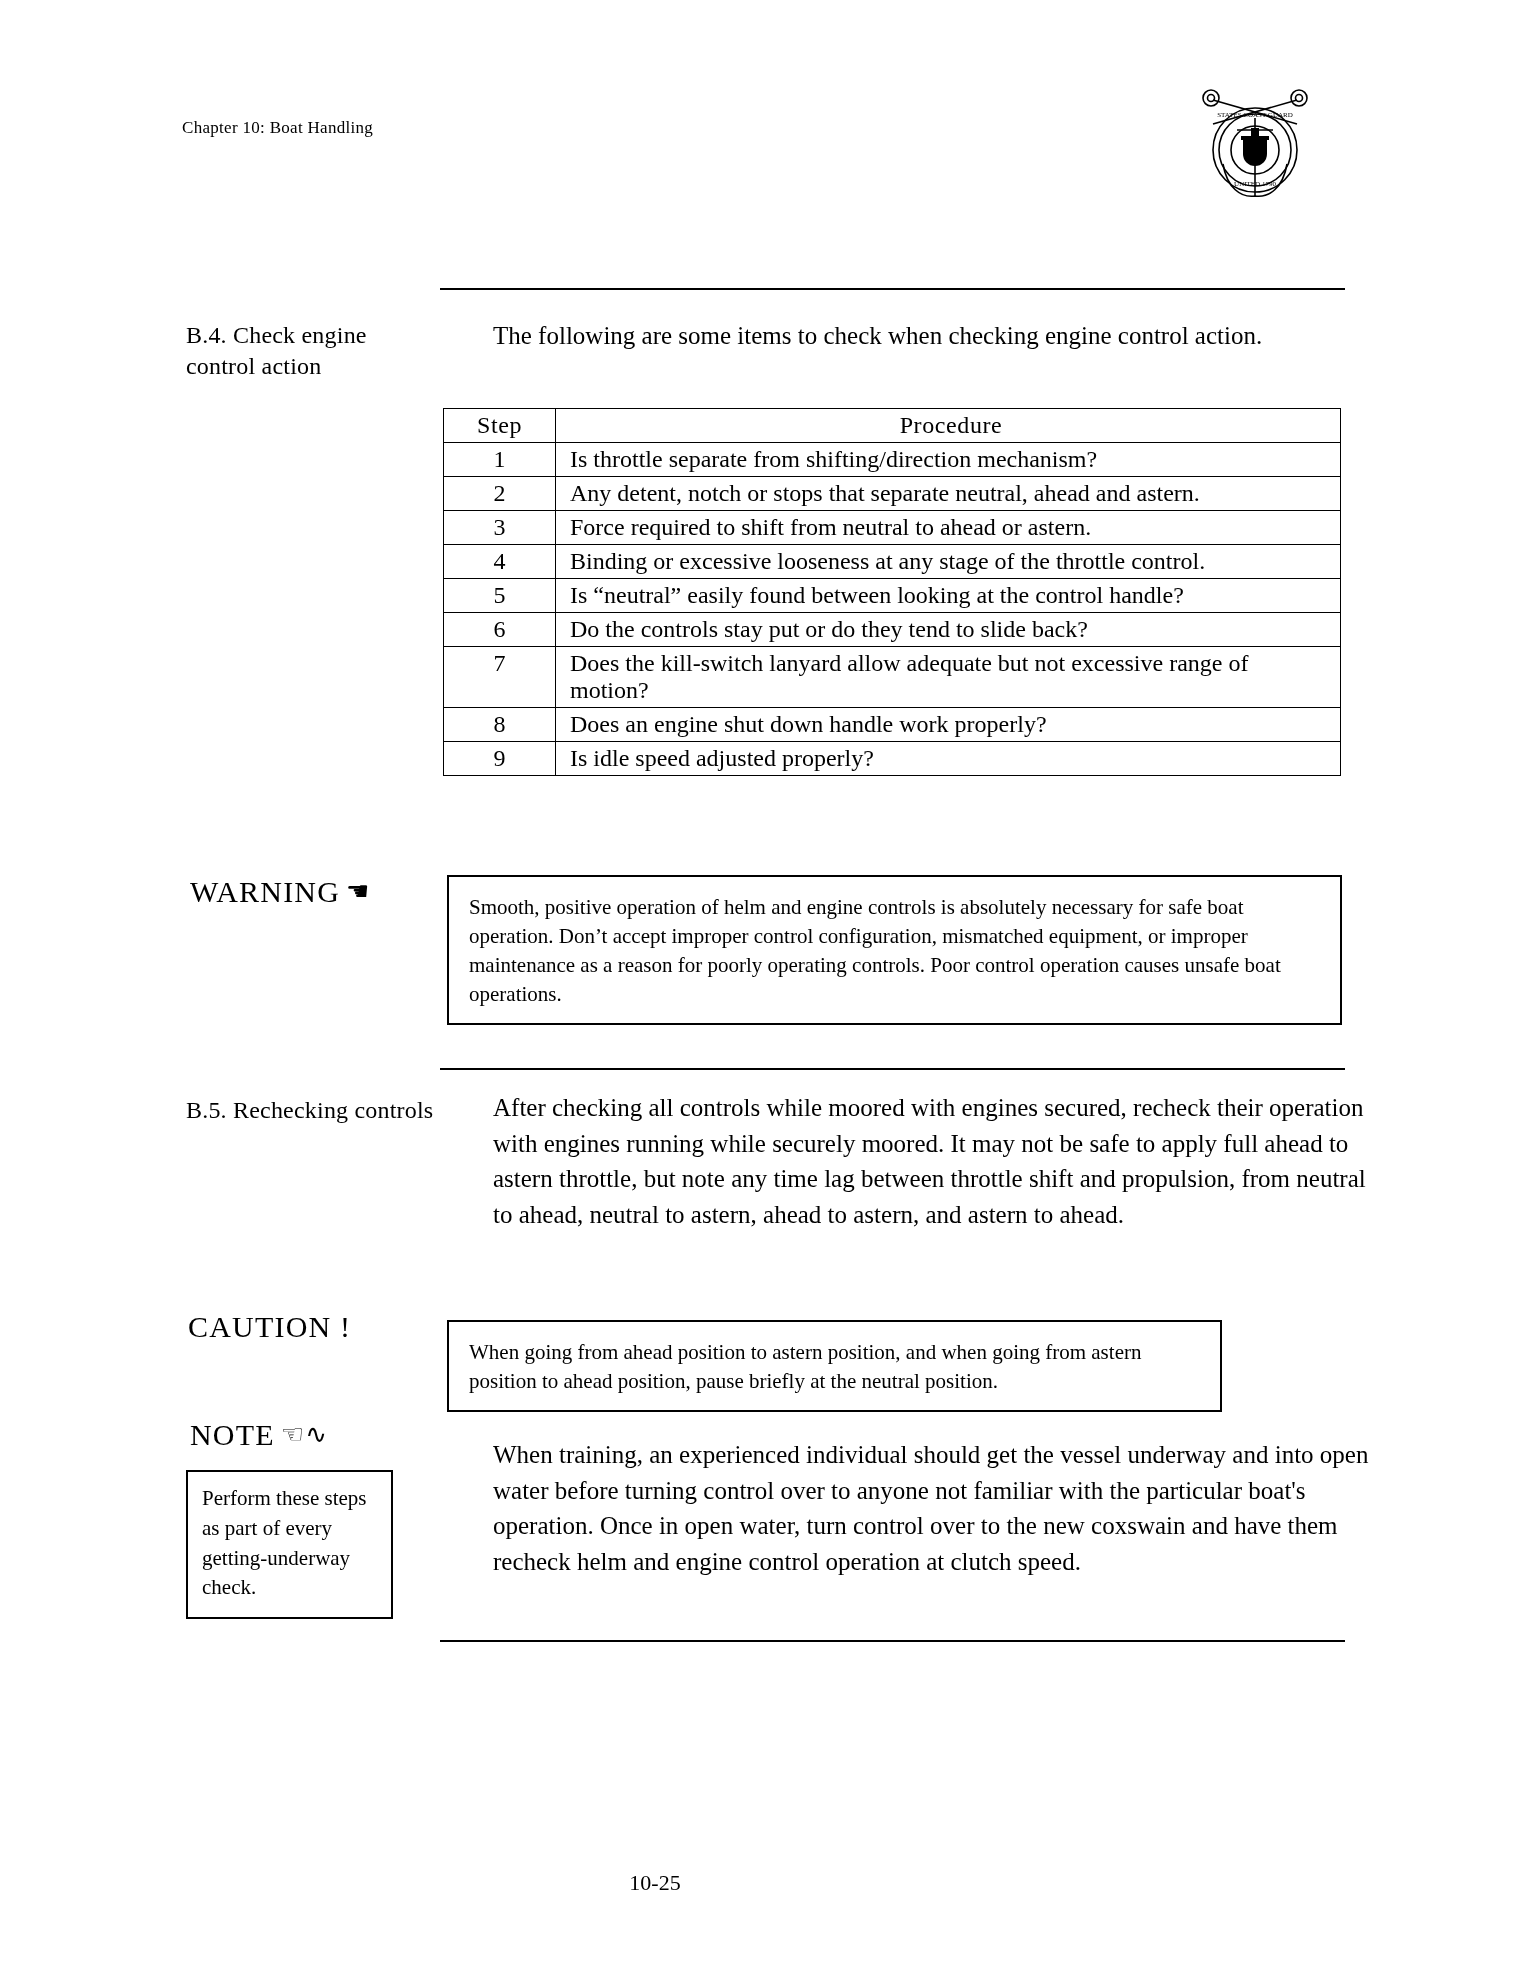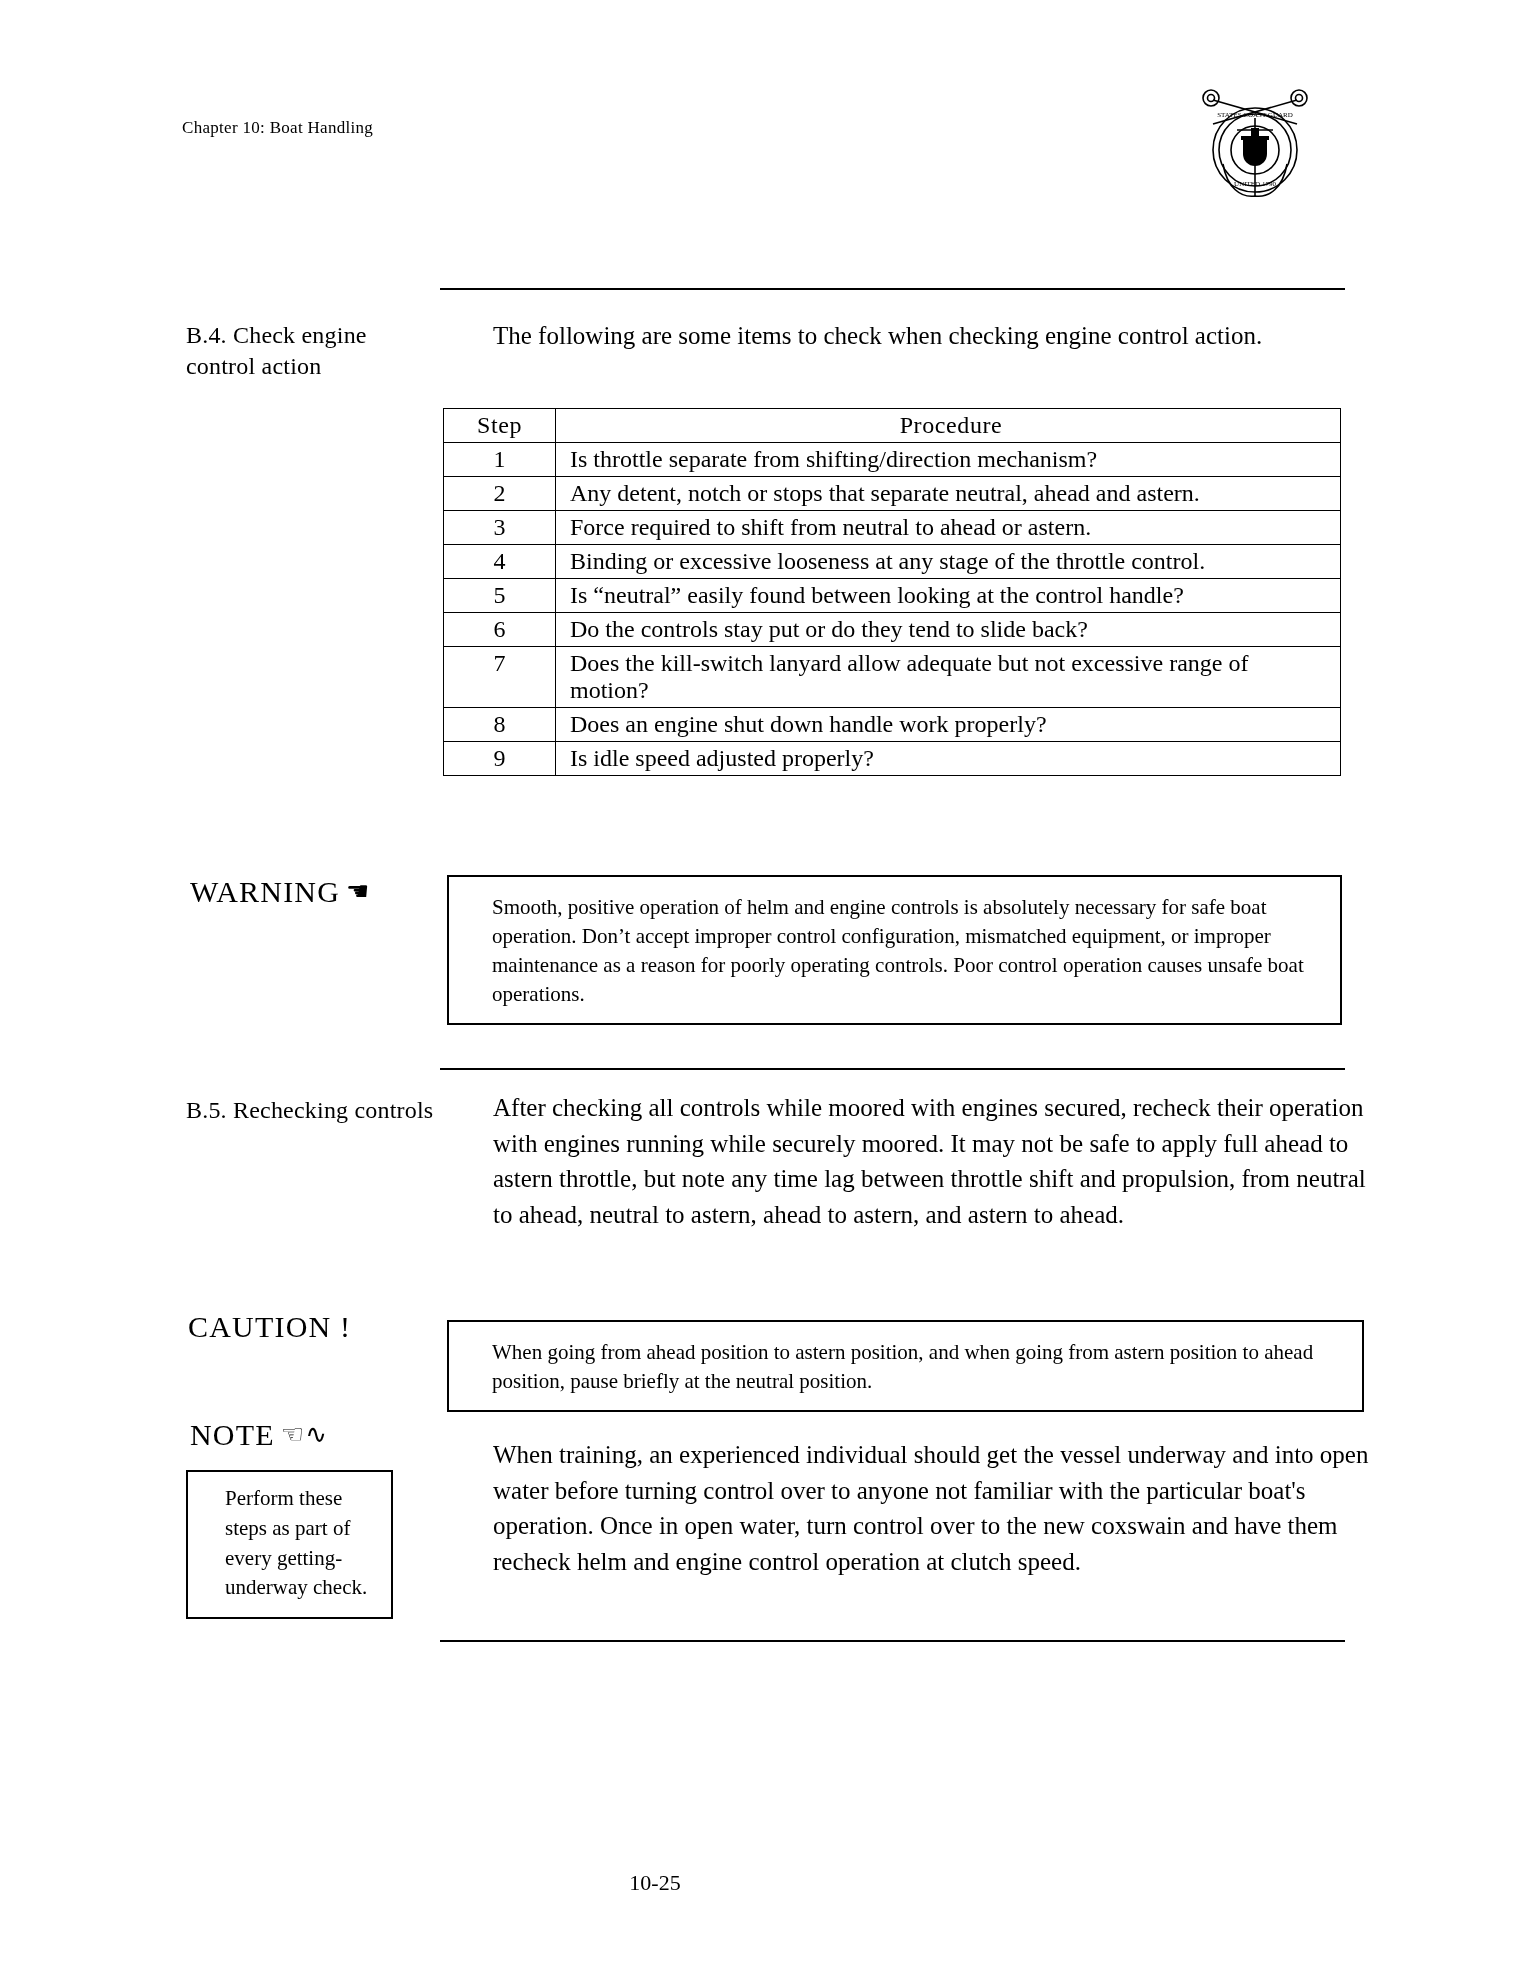--- a/index.html
+++ b/index.html
@@ -100,21 +100,20 @@
   .proc-table thead .c-proc { text-align: center; }
   .proc-table thead td { letter-spacing: 0.6px; font-family: Liberation Serif, serif; }
 
   
   .callout-wrap { position: absolute; }
   .callout {
     position: relative;
     border: 2.5px solid #000;
     background: #fff;
     box-sizing: border-box;
-    padding-left: 23px;
   }
   .callout::after {
     content: "";
     position: absolute;
     left: 10px;
     top: 10px;
     width: 100%;
     height: 100%;
     background: #000;
     z-index: -1;
@@ -122,21 +121,21 @@
   .callout-inner {
     position: relative;
     z-index: 1;
     background: #fff;
     padding: 16px 20px 14px 20px;
     font-size: 21px;
     line-height: 1.38;
   }
 
   .warning-box  { left: 447px; top: 875px;  width: 895px; }
-  .caution-box  { left: 447px; top: 1320px; width: 917px; }
+  .caution-box  { left: 447px; top: 1320px; width: 775px; }
   .note-box     { left: 186px; top: 1470px; width: 207px; }
 
   .note-box .callout-inner {
     padding: 12px 14px 14px 14px;
     font-size: 21px;
     line-height: 1.42;
   }
 
   .flag-label {
     position: absolute;

